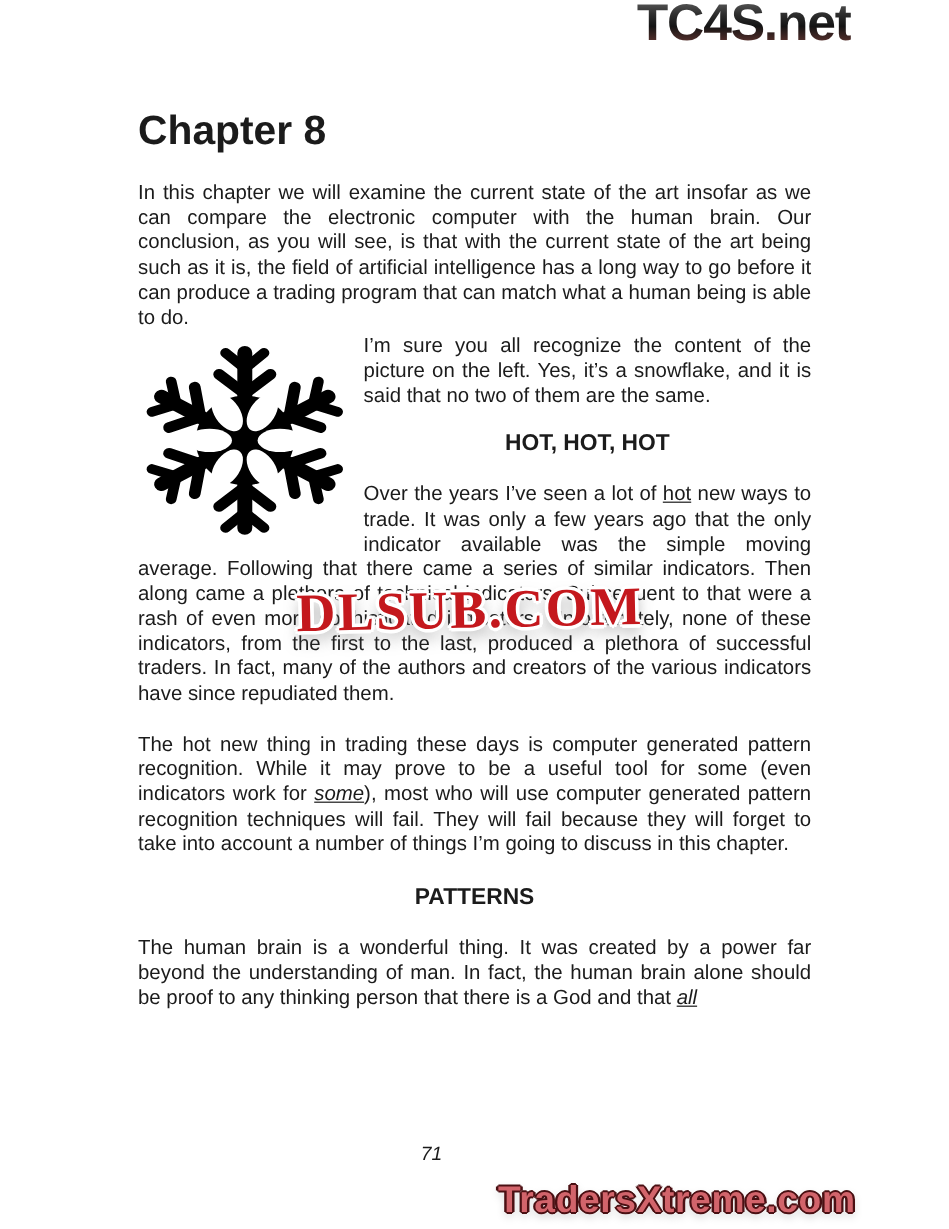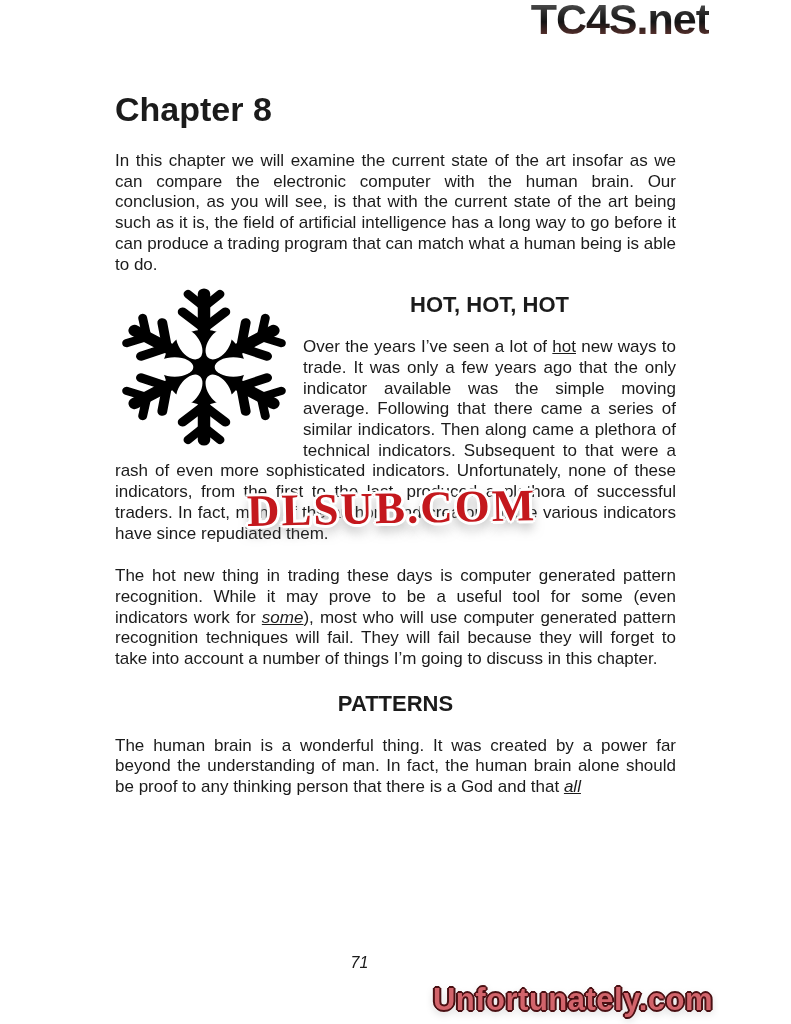--- a/index.html
+++ b/index.html
@@ -21,21 +21,21 @@
     background:linear-gradient(180deg,#6d6d6d 0%,#2e2e2e 34%,#141414 55%,#4a2b28 78%,#a2675f 100%);
     -webkit-background-clip:text;background-clip:text;
     -webkit-text-fill-color:transparent;
   }
   
   .content{position:absolute;left:115px;top:0;width:561px;}
   .chapter-heading{margin:90px 0 0;font-size:34px;font-weight:bold;text-align:left;letter-spacing:0;}
   .doc-title{margin:20px 0 0;font-size:21px;font-weight:bold;text-align:center;}
   .para{margin:22px 0 0;font-size:17px;line-height:20.7px;text-align:justify;}
   .para.tight{margin-top:3px;}
-  .subhead{margin:20px 0 0;font-size:22px;font-weight:bold;text-align:center;line-height:20px;}
+  .subhead{margin:20px 0 0;font-size:19px;font-weight:bold;text-align:center;line-height:20px;}
   .underline{text-decoration:underline;}
   .ital{font-style:italic;text-decoration:underline;}
   
   .snowflake{float:left;width:178px;height:162px;margin:8px 10px 2px 0;}
   
   .watermark{
     position:absolute;left:247px;top:486px;
     font-family:"Liberation Serif",serif;font-weight:bold;
     font-size:45px;line-height:1;letter-spacing:2px;
     transform:rotate(-1.2deg);
@@ -92,34 +92,34 @@
         <use href="#arm" xlink:href="#arm" transform="rotate(300 50 50)"></use>
         <circle cx="50" cy="50" r="23" fill="#000"></circle>
         <g fill="#fff">
           <ellipse cx="50" cy="33.5" rx="6" ry="10.5" transform="rotate(30 50 50)"></ellipse>
           <ellipse cx="50" cy="33.5" rx="6" ry="10.5" transform="rotate(90 50 50)"></ellipse>
           <ellipse cx="50" cy="33.5" rx="6" ry="10.5" transform="rotate(150 50 50)"></ellipse>
           <ellipse cx="50" cy="33.5" rx="6" ry="10.5" transform="rotate(210 50 50)"></ellipse>
           <ellipse cx="50" cy="33.5" rx="6" ry="10.5" transform="rotate(270 50 50)"></ellipse>
           <ellipse cx="50" cy="33.5" rx="6" ry="10.5" transform="rotate(330 50 50)"></ellipse>
         </g>
-      </svg>
+      </svg><span>I’m sure you all recognize the content of the picture on the left. Yes, it’s a snowflake, and it is said that no two of them are the same.</span>
     </p>
 
     <h3 class="subhead">HOT, HOT, HOT</h3>
 
     <p class="para"><span>Over the years I’ve seen a lot of </span><span class="underline">hot</span><span> new ways to trade.  It was only a few years ago that the only indicator available was the simple moving average.  Following that there came a series of similar indicators. Then along came a plethora of technical indicators. Subsequent to that were a rash of even more sophisticated indicators. Unfortunately, none of these indicators, from the first to the last, produced a plethora of successful traders.  In fact, many of the authors and creators of the various indicators have since repudiated them.</span></p>
 
     <p class="para"><span>The hot new thing in trading these days is computer generated pattern recognition.  While it may prove to be a useful tool for some (even indicators work for </span><span class="ital">some</span><span>), most who will use computer generated pattern recognition techniques will fail. They will fail because they will forget to take into account a number of things I’m going to discuss in this chapter.</span></p>
 
     <h3 class="subhead" style="margin-top:24px;">PATTERNS</h3>
 
     <p class="para"><span>The human brain is a wonderful thing.  It was created by a power far beyond the understanding of man.  In fact, the human brain alone should be proof to any thinking person that there is a God and that </span><span class="ital">all</span></p>
 
   </div>
 
   <div class="watermark">DLSUB.COM</div>
 
   <div class="page-number">71</div>
 
-  <div class="bottom-logo">Unfortunately.com</div>
+  <div class="bottom-logo">TradersXtreme.com</div>
 
 </div>
 
 </body></html>

